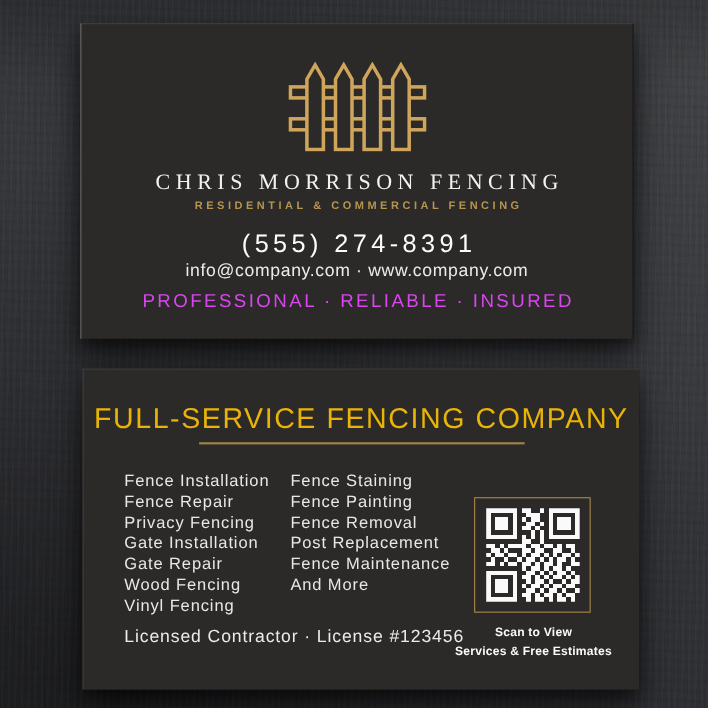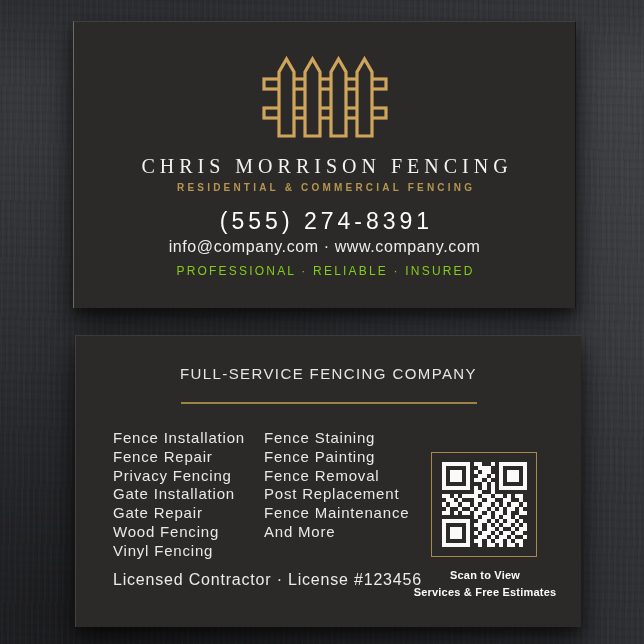--- a/index.html
+++ b/index.html
@@ -59,29 +59,29 @@
     font-size:23px;font-weight:500;letter-spacing:4px;text-indent:4px;
     color:#fcfcfa;
   }
   .email{
     top:216px;
     font-size:16px;letter-spacing:0.6px;
     color:#ececea;
   }
   .values{
     top:242px;
-    font-size:12px;letter-spacing:2.2px;text-indent:2.2px;
-    color:#84cc16;font-weight:500;
+    font-size:17px;letter-spacing:2.2px;text-indent:2.2px;
+    color:#d946ef;font-weight:500;
   }
 
   
   .headline{
     top:29px;
-    font-size:15px;letter-spacing:1.4px;
-    color:#e5e5e5;font-weight:500;
+    font-size:26px;letter-spacing:1.4px;
+    color:#eab308;font-weight:500;
   }
   .divider{
     position:absolute;top:66px;left:50%;transform:translateX(-50%);
     width:296px;height:2px;background:#9e8347;
   }
   .svc-col{position:absolute;top:93px;}
   .svc-col1{left:37px;}
   .svc-col2{left:188px;}
   .svc-item{
     font-size:15px;line-height:18.8px;letter-spacing:0.8px;

